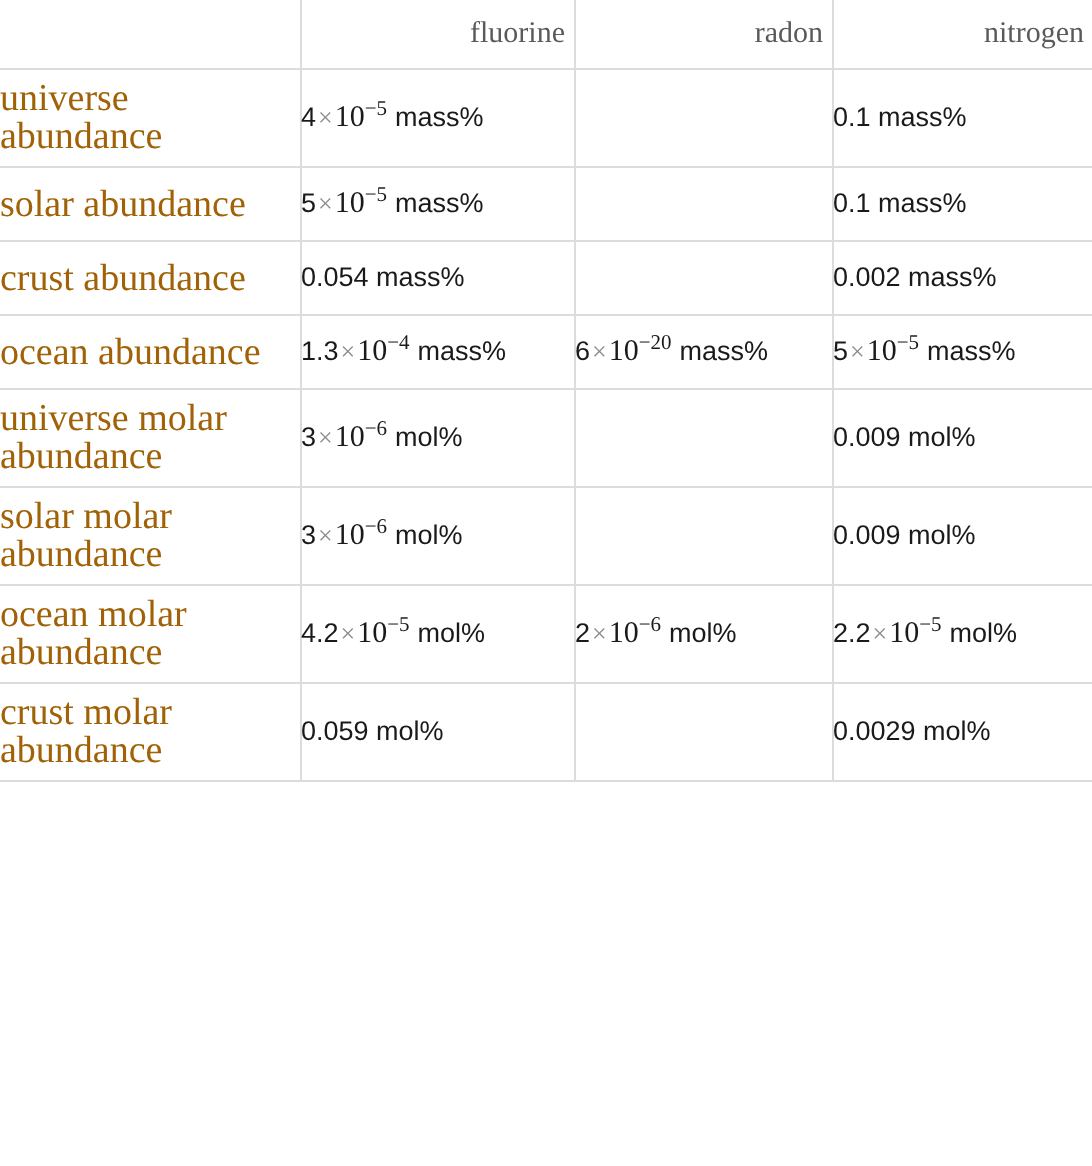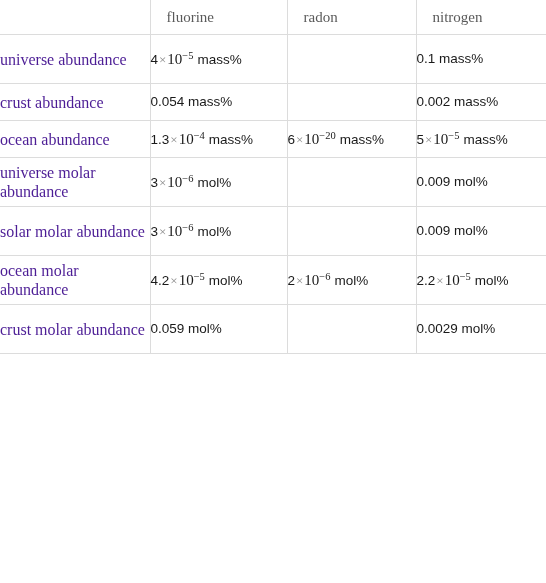--- a/index.html
+++ b/index.html
@@ -44,30 +44,30 @@
   }
   table.abundance-table tr > *:last-child {
     border-right: none;
   }
 
   .th-inner {
     font-family: "Liberation Serif", serif;
     font-size: 15px;
     font-weight: normal;
     color: #5a5a5a;
-    text-align: left;
+    text-align: right;
     line-height: 18px;
-    padding: 6px 16px;
+    padding: 6px 4px;
   }
   .th-corner { height: 34px; }
 
   .rowlabel {
     font-family: "Liberation Serif", serif;
-    font-size: 16px;
-    color: #4c1d95;
+    font-size: 19px;
+    color: #a16207;
     text-align: left;
     line-height: 19px;
     padding: 9px 10px 9px 11px;
   }
   .cellval {
     font-family: "Liberation Sans", sans-serif;
     font-size: 13.5px;
     color: #1a1a1a;
     text-align: left;
     line-height: 18px;
@@ -125,20 +125,26 @@
       </tr>
     </thead>
     <tbody id="table-body">
         <tr class="two-line">
           <td class="rowlabel">universe abundance</td>
           <td class="cellval"><span class="mant">4</span><span class="times">×</span><span class="base">10</span><sup class="exp">−5</sup><span class="unit">mass%</span></td>
           <td class="cellval empty"></td>
           <td class="cellval">0.1 mass%</td>
         </tr>
         <tr class="one-line">
+          <td class="rowlabel">solar abundance</td>
+          <td class="cellval"><span class="mant">5</span><span class="times">×</span><span class="base">10</span><sup class="exp">−5</sup><span class="unit">mass%</span></td>
+          <td class="cellval empty"></td>
+          <td class="cellval">0.1 mass%</td>
+        </tr>
+        <tr class="one-line">
           <td class="rowlabel">crust abundance</td>
           <td class="cellval">0.054 mass%</td>
           <td class="cellval empty"></td>
           <td class="cellval">0.002 mass%</td>
         </tr>
         <tr class="one-line">
           <td class="rowlabel">ocean abundance</td>
           <td class="cellval"><span class="mant">1.3</span><span class="times">×</span><span class="base">10</span><sup class="exp">−4</sup><span class="unit">mass%</span></td>
           <td class="cellval"><span class="mant">6</span><span class="times">×</span><span class="base">10</span><sup class="exp">−20</sup><span class="unit">mass%</span></td>
           <td class="cellval"><span class="mant">5</span><span class="times">×</span><span class="base">10</span><sup class="exp">−5</sup><span class="unit">mass%</span></td>

